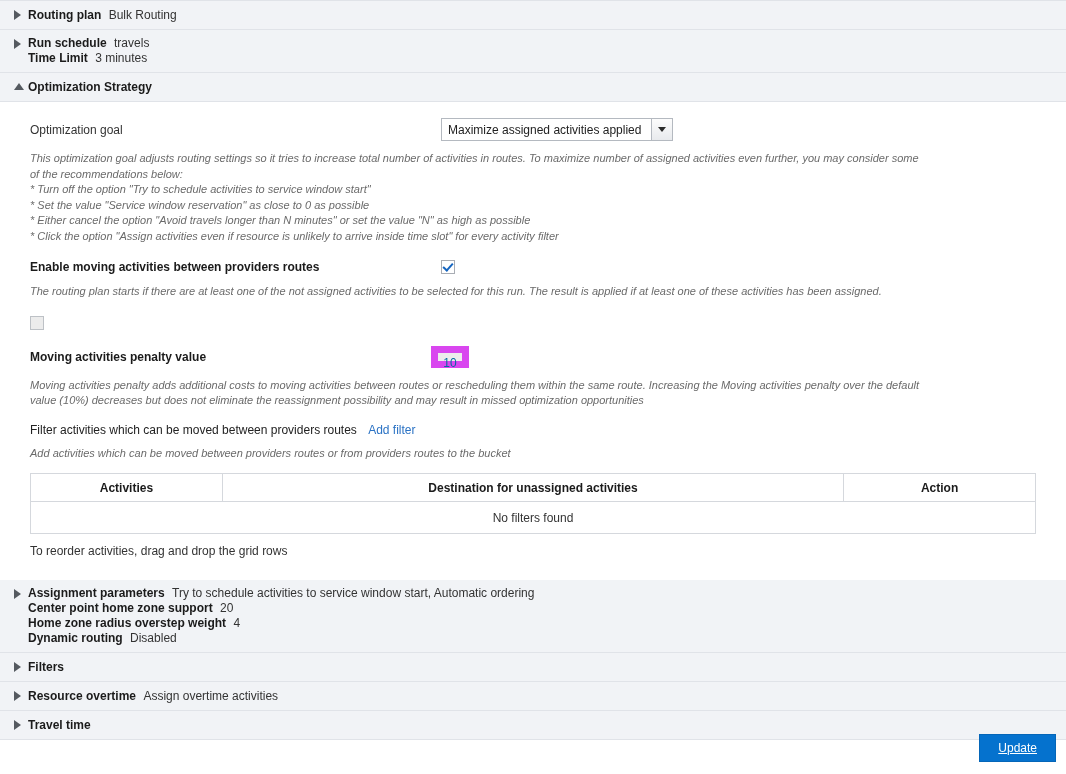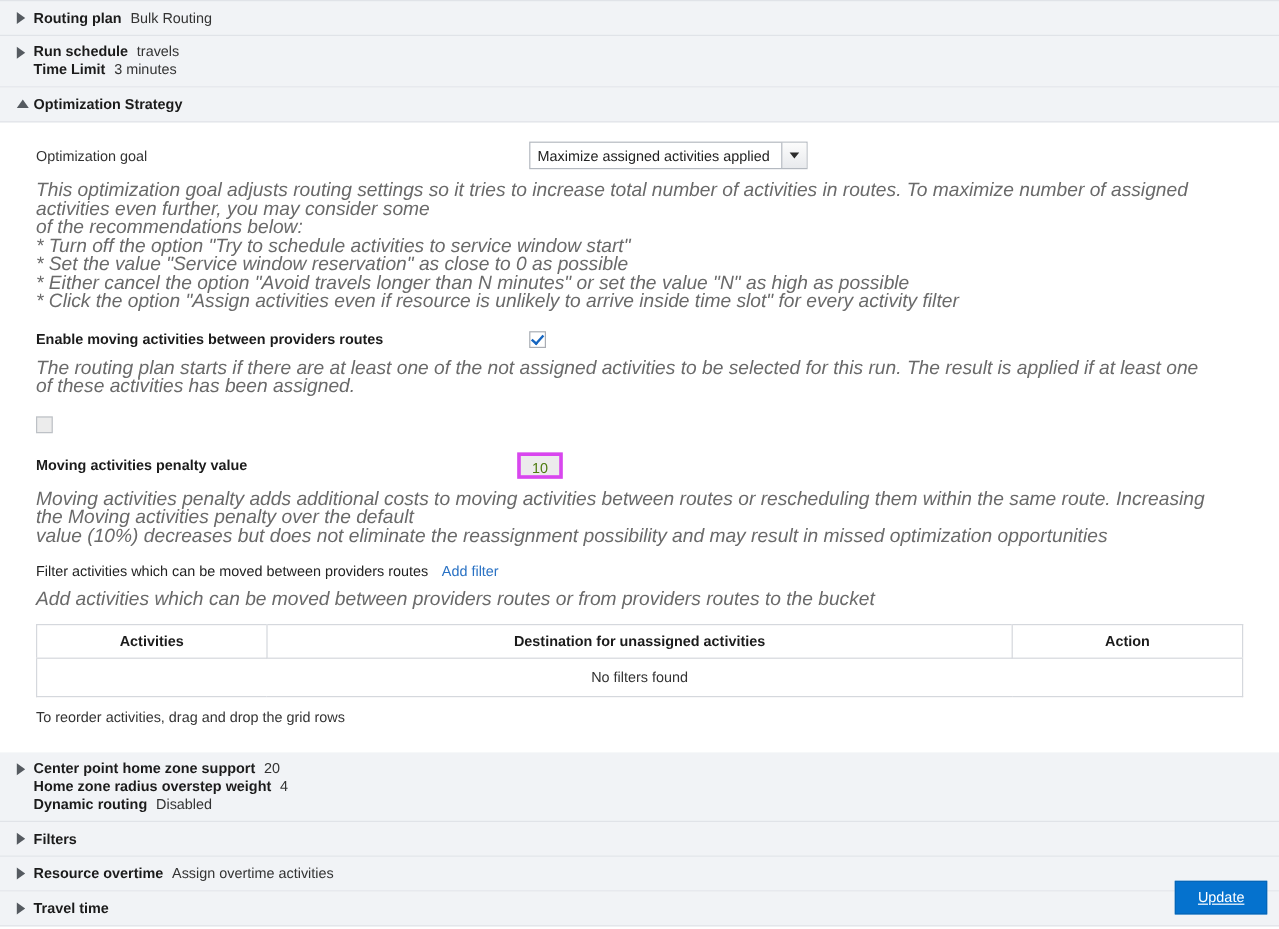--- a/index.html
+++ b/index.html
@@ -90,21 +90,21 @@
   .select-btn .caret {
     width: 0; height: 0;
     border-left: 4px solid transparent;
     border-right: 4px solid transparent;
     border-top: 5px solid #2b2b2b;
   }
 
   .helptext {
     font-style: italic;
     color: #6a6a6a;
-    font-size: 16px;
+    font-size: 11px;
     line-height: 15.5px;
     padding-left: 30px;
     margin-top: 10px;
     max-width: 1010px;
   }
   .helptext .ln { display: block; }
 
   
   .cb {
     width: 14px; height: 14px;
@@ -122,23 +122,23 @@
     width: 4px; height: 8px;
     border: solid #1565c0;
     border-width: 0 2px 2px 0;
     transform: rotate(42deg);
   }
   .cb.disabled { background: #ececec; border-color: #bdc1c6; }
 
   
   .num-input {
     width: 38px; height: 22px;
-    border: 3px solid #d946ef;
+    border: 7px solid #d946ef;
     background: #ececec;
-    color: #4d7c0f;
+    color: #0369a1;
     font-size: 12px;
     text-align: center;
     line-height: 20px;
   }
 
   .filter-row {
     padding-left: 30px;
     margin-top: 14px;
     font-size: 12px;
     color: #222;
@@ -297,20 +297,24 @@
     </table>
 
     <div class="note">To reorder activities, drag and drop the grid rows</div>
 
     <div class="spacer-24"></div>
   </div>
 
   <div class="section-bar">
     <span class="tri collapsed"></span>
     <span class="sec-line">
+      <span class="sec-title">Assignment parameters</span>
+      <span class="sec-val">Try to schedule activities to service window start, Automatic ordering</span>
+    </span>
+    <span class="sec-line">
       <span class="sec-title">Center point home zone support</span>
       <span class="sec-val">20</span>
     </span>
     <span class="sec-line">
       <span class="sec-title">Home zone radius overstep weight</span>
       <span class="sec-val">4</span>
     </span>
     <span class="sec-line">
       <span class="sec-title">Dynamic routing</span>
       <span class="sec-val">Disabled</span>

